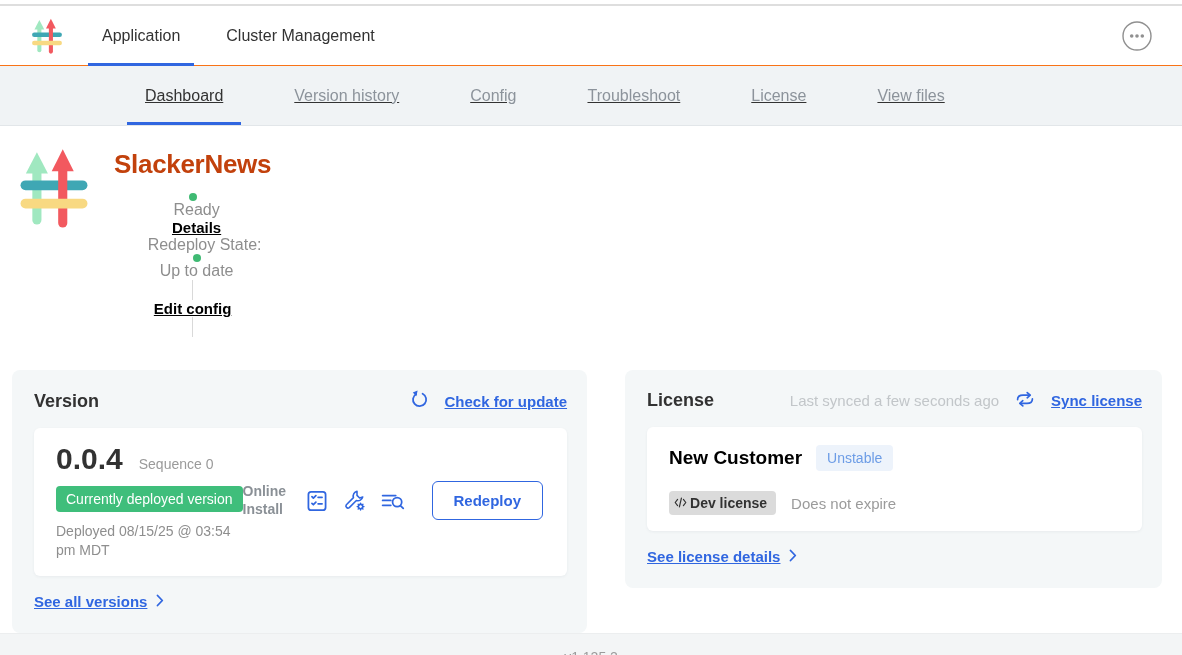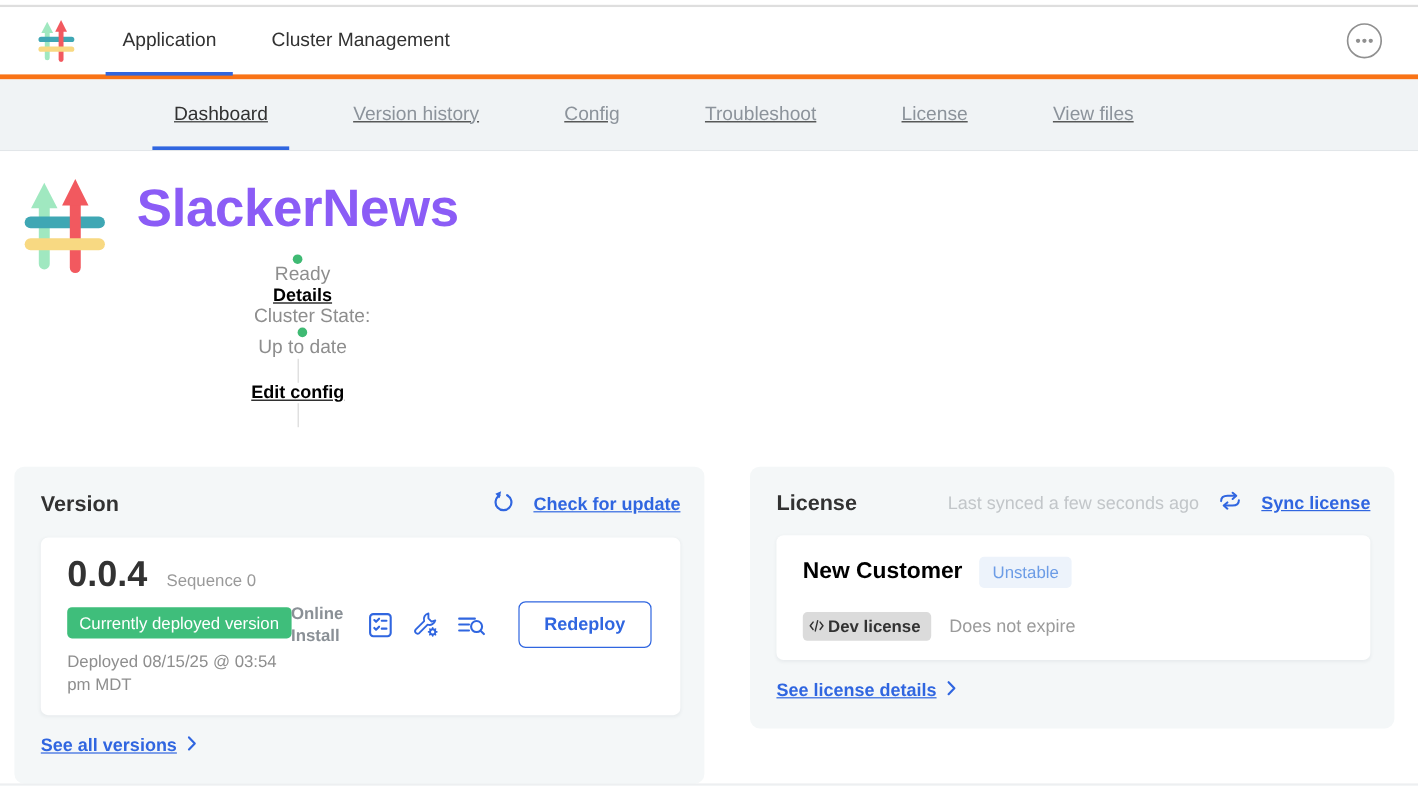--- a/index.html
+++ b/index.html
@@ -7,21 +7,21 @@
   body {
     width:1182px; height:655px; overflow:hidden;
     background:#ffffff; color:#323232;
     font-family:"Liberation Sans", sans-serif;
     display:flex; flex-direction:column;
   }
   
   .top-strip { height:6px; flex:none; background:#fff; border-bottom:2px solid #dedede; }
 
   
-  .topbar { height:60px; flex:none; background:#fff; border-bottom:4px solid #f97316;
+  .topbar { height:60px; flex:none; background:#fff; border-bottom:1px solid #f97316;
             display:flex; align-items:stretch; padding:0 28px 0 30px; position:relative; }
   .logo-wrap { align-self:center; margin-right:24px; line-height:0; }
   .top-tabs { display:flex; align-items:stretch; }
   .top-tab { display:flex; align-items:center; padding:0 14px; margin-right:18px;
              font-size:16px; color:#323232; position:relative; cursor:pointer; white-space:nowrap; }
   .top-tab.active::after { content:""; position:absolute; left:0; right:0; bottom:-1px;
              height:3px; background:#3066e0; }
   .topbar-spacer { flex:1; }
   .menu-btn { align-self:center; width:34px; height:34px; padding:0; border:none; background:transparent;
               cursor:pointer; line-height:0; }
@@ -32,21 +32,21 @@
   .subnav-item { display:flex; align-items:center; padding:0 18px; margin-right:35px;
                  font-size:16px; color:#8c939b; position:relative; cursor:pointer; white-space:nowrap; }
   .subnav-item.active { color:#323232; }
   .subnav-item.active::after { content:""; position:absolute; left:0; right:0; bottom:0;
                  height:3px; background:#3066e0; }
 
   
   .main { flex:1; background:#fff; padding:19px 20px 0 12px; }
   .app-header { display:flex; align-items:flex-start; padding-left:4px; }
   .app-icon { flex:none; margin-right:22px; line-height:0; }
-  .app-title { font-size:44px; font-weight:bold; margin:4px 0 0; letter-spacing:-0.3px; color:#8b5cf6; }
+  .app-title { font-size:26px; font-weight:bold; margin:4px 0 0; letter-spacing:-0.3px; color:#c2410c; }
   .status-row { display:flex; align-items:center; margin-top:13px; font-size:16px; color:#8e8e8e;flex-direction:column; }
   .dot { width:8px; height:8px; border-radius:50%; background:#3fba73; flex:none; }
   .status-row .gap-s { margin-left:8px; }
   .status-row .gap-m { margin-left:24px; }
   .vsep { width:1px; height:20px; background:#d9d9d9; margin:0 12px; flex:none; }
   .inline-link { color:#000000; font-weight:bold; text-decoration:underline; cursor:pointer; font-size:15px; }
   .link-with-icon { display:inline-flex; align-items:center; gap:7px; cursor:pointer; }
 
   
   .cards { display:flex; gap:38px; margin-top:33px; align-items:flex-start; }
@@ -150,21 +150,21 @@
         <polygon points="47,34 61.5,5 76,34" fill="#f2595f"></polygon>
         <rect x="6" y="70" width="88" height="13" rx="6.5" fill="#f8d982"></rect>
       </svg>
     </span>
     <div class="app-info">
       <h1 class="app-title">SlackerNews</h1>
       <div class="status-row">
         <span class="dot"></span>
         <span class="gap-s">Ready</span>
         <span class="inline-link gap-s">Details</span>
-        <span class="gap-m">Cluster State:</span>
+        <span class="gap-m">Redeploy State:</span>
         <span class="dot gap-s"></span>
         <span class="gap-s">Up to date</span>
         <span class="vsep"></span>
         <span class="inline-link">Edit config</span>
         <span class="vsep"></span>
       </div>
     </div>
   </div>
 
   <div class="cards">

